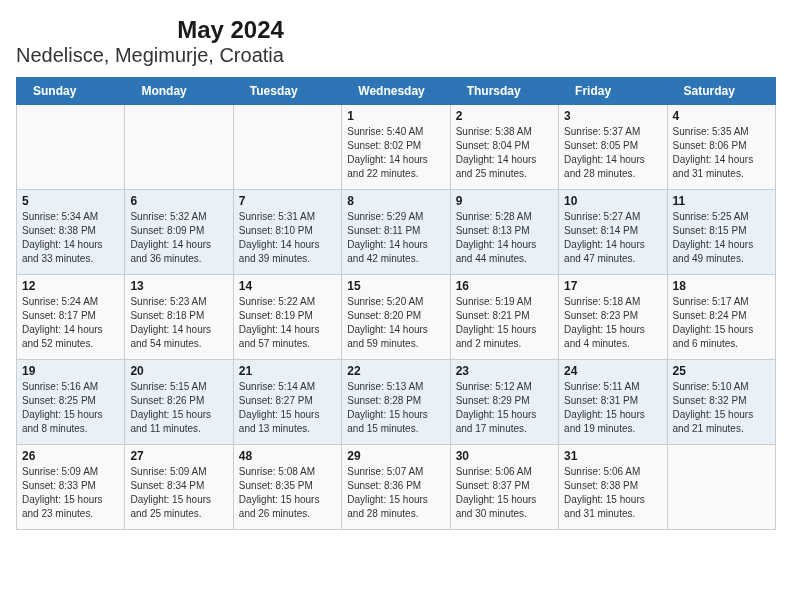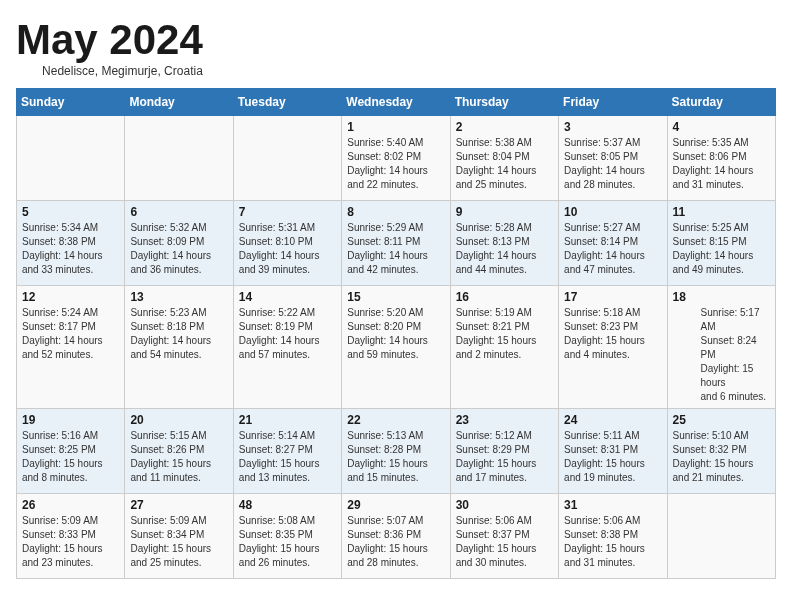--- a/index.html
+++ b/index.html
@@ -29,38 +29,38 @@
     .logo-blue { color: #1a5fa8; }
     .logo-icon {
       width: 28px;
       height: 28px;
       margin-right: 2px;
     }
     .title-section {
       text-align: right;
     }
     .title-section h1 {
-      font-size: 42px;
+      font-size: 24px;
       font-weight: bold;
       color: #1a1a1a;
     }
     .title-section h2 {
-      font-size: 12px;
+      font-size: 20px;
       font-weight: normal;
       color: #333;
     }
     .calendar {
       width: 100%;
       border-collapse: collapse;
       font-size: 11px;
     }
     .calendar thead th {
       background-color: #2e75b6;
       color: #fff;
-      padding: 6px 4px;
+      padding: 6px 16px;
       text-align: left;
       font-size: 12px;
       font-weight: bold;
       border: 1px solid #2e75b6;
     }
     .calendar tbody td {
       border: 1px solid #ccc;
       vertical-align: top;
       padding: 4px 5px;
       width: calc(100% / 7);
@@ -233,21 +233,21 @@
         </td>
         <td>
           <div class="day-number">17</div>
           <div class="day-info" style="white-space: pre-line;">Sunrise: 5:18 AM
 Sunset: 8:23 PM
 Daylight: 15 hours
 and 4 minutes.</div>
         </td>
         <td>
           <div class="day-number">18</div>
-          <div class="day-info" style="white-space: pre-line; margin-left: 28px;">Sunrise: 5:17 AM
+          <div class="day-info" style="white-space: pre-line;">Sunrise: 5:17 AM
 Sunset: 8:24 PM
 Daylight: 15 hours
 and 6 minutes.</div>
         </td>
       </tr>
       <tr>
         <td>
           <div class="day-number">19</div>
           <div class="day-info" style="white-space: pre-line;">Sunrise: 5:16 AM
 Sunset: 8:25 PM

